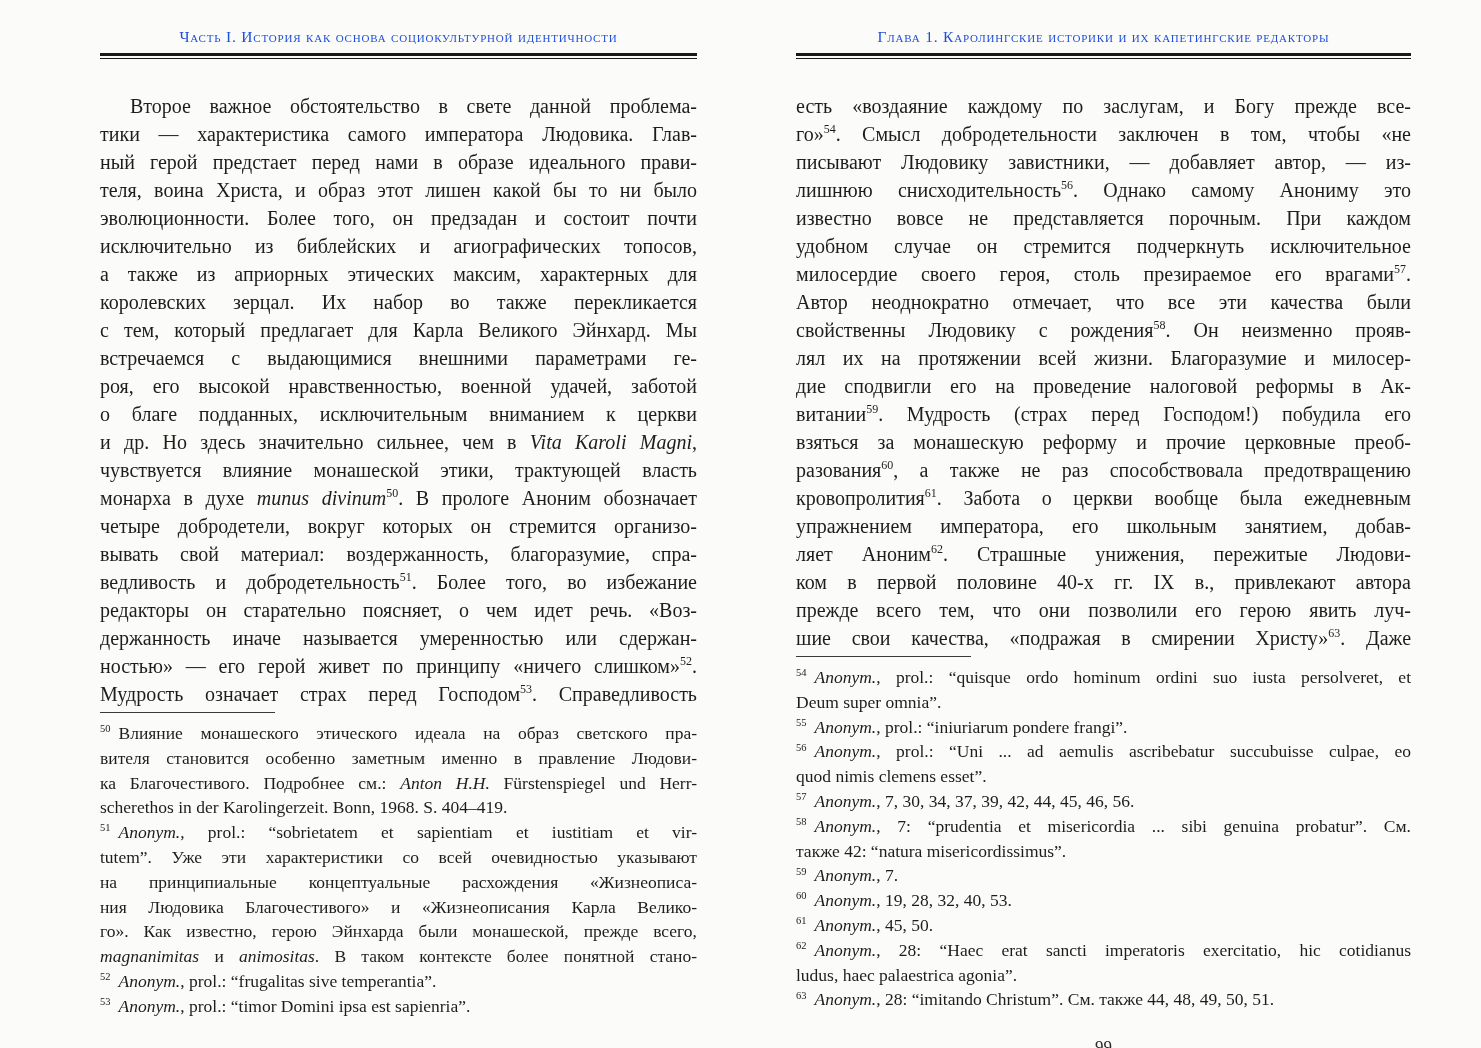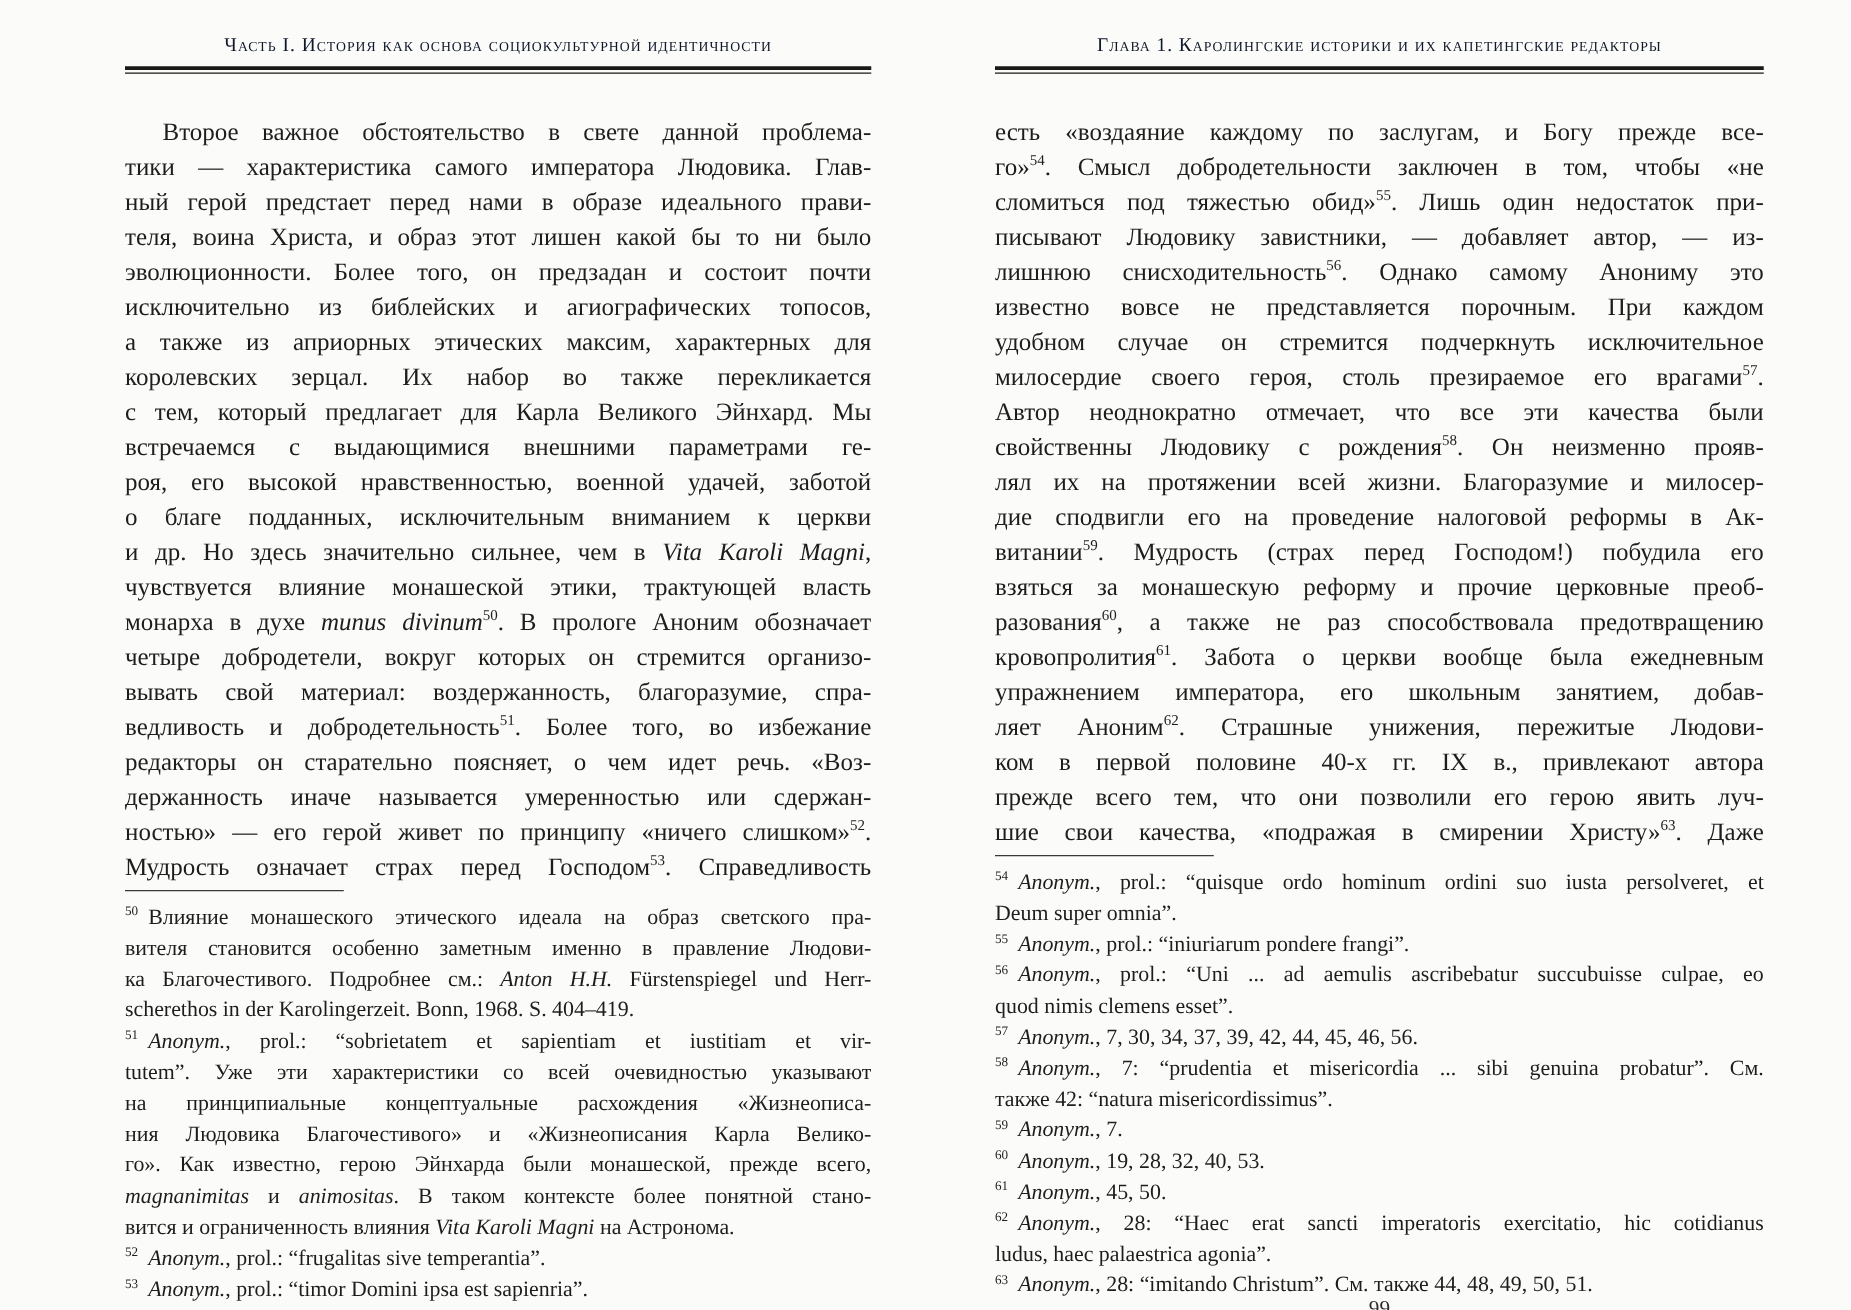--- a/index.html
+++ b/index.html
@@ -7,21 +7,21 @@
     width:1481px;height:1048px;overflow:hidden;
     background:#fbfbf9;color:#1d1d1b;
     font-family:"Liberation Serif","DejaVu Serif",serif;
   }
   .spread{position:relative;width:1481px;height:1048px;}
   .page{position:absolute;top:0;}
   .page-left{left:100px;width:597px;}
   .page-right{left:796px;width:615px;}
   .running-header{
     margin-top:28px;text-align:center;white-space:nowrap;
-    font-variant:small-caps;font-size:15.5px;letter-spacing:0.8px;color:#0f172a;
+    font-variant:small-caps;font-size:15.5px;letter-spacing:0.8px;color:#1d4ed8;
   }
   .header-rule{margin-top:7px;}
   .rule-thick{display:block;height:3px;background:#191919;}
   .rule-thin{display:block;height:1px;background:#191919;margin-top:2px;}
   .body-text{margin-top:33px;font-size:20px;}
   .bline{
     line-height:28px;height:28px;overflow:visible;
     text-align:justify;text-align-last:justify;-moz-text-align-last:justify;
   }
   .bline.indent{text-indent:30px;}
@@ -79,36 +79,34 @@
         <div class="fnline"><sup>50</sup>Влияние монашеского этического идеала на образ светского пра-</div>
         <div class="fnline">вителя становится особенно заметным именно в правление Людови-</div>
         <div class="fnline">ка Благочестивого. Подробнее см.: <i>Anton H.H.</i> Fürstenspiegel und Herr-</div>
         <div class="fnline last">scherethos in der Karolingerzeit. Bonn, 1968. S. 404–419.</div>
         <div class="fnline"><sup>51</sup><i>Anonym.</i>, prol.: “sobrietatem et sapientiam et iustitiam et vir-</div>
         <div class="fnline">tutem”. Уже эти характеристики со всей очевидностью указывают</div>
         <div class="fnline">на принципиальные концептуальные расхождения «Жизнеописа-</div>
         <div class="fnline">ния Людовика Благочестивого» и «Жизнеописания Карла Велико-</div>
         <div class="fnline">го». Как известно, герою Эйнхарда были монашеской, прежде всего,</div>
         <div class="fnline"><i>magnanimitas</i> и <i>animositas</i>. В таком контексте более понятной стано-</div>
-        <div class="fnline last">вится и ограниченность влияния <i>Vita Karoli Magni</i> на Астронома.</div>
         <div class="fnline last"><sup>52</sup><i>Anonym.</i>, prol.: “frugalitas sive temperantia”.</div>
         <div class="fnline last"><sup>53</sup><i>Anonym.</i>, prol.: “timor Domini ipsa est sapienria”.</div>
       </div>
   </div>
 
   <div class="page page-right">
     <div class="running-header">Глава 1. Каролингские историки и их капетингские редакторы</div>
     <div class="header-rule">
       <span class="rule-thick"></span>
       <span class="rule-thin"></span>
     </div>
     <div class="body-text">
         <div class="bline">есть «воздаяние каждому по заслугам, и Богу прежде все-</div>
         <div class="bline">го»<sup>54</sup>. Смысл добродетельности заключен в том, чтобы «не</div>
-        <div class="bline">сломиться под тяжестью обид»<sup>55</sup>. Лишь один недостаток при-</div>
         <div class="bline">писывают Людовику завистники, — добавляет автор, — из-</div>
         <div class="bline">лишнюю снисходительность<sup>56</sup>. Однако самому Анониму это</div>
         <div class="bline">известно вовсе не представляется порочным. При каждом</div>
         <div class="bline">удобном случае он стремится подчеркнуть исключительное</div>
         <div class="bline">милосердие своего героя, столь презираемое его врагами<sup>57</sup>.</div>
         <div class="bline">Автор неоднократно отмечает, что все эти качества были</div>
         <div class="bline">свойственны Людовику с рождения<sup>58</sup>. Он неизменно прояв-</div>
         <div class="bline">лял их на протяжении всей жизни. Благоразумие и милосер-</div>
         <div class="bline">дие сподвигли его на проведение налоговой реформы в Ак-</div>
         <div class="bline">витании<sup>59</sup>. Мудрость (страх перед Господом!) побудила его</div>

